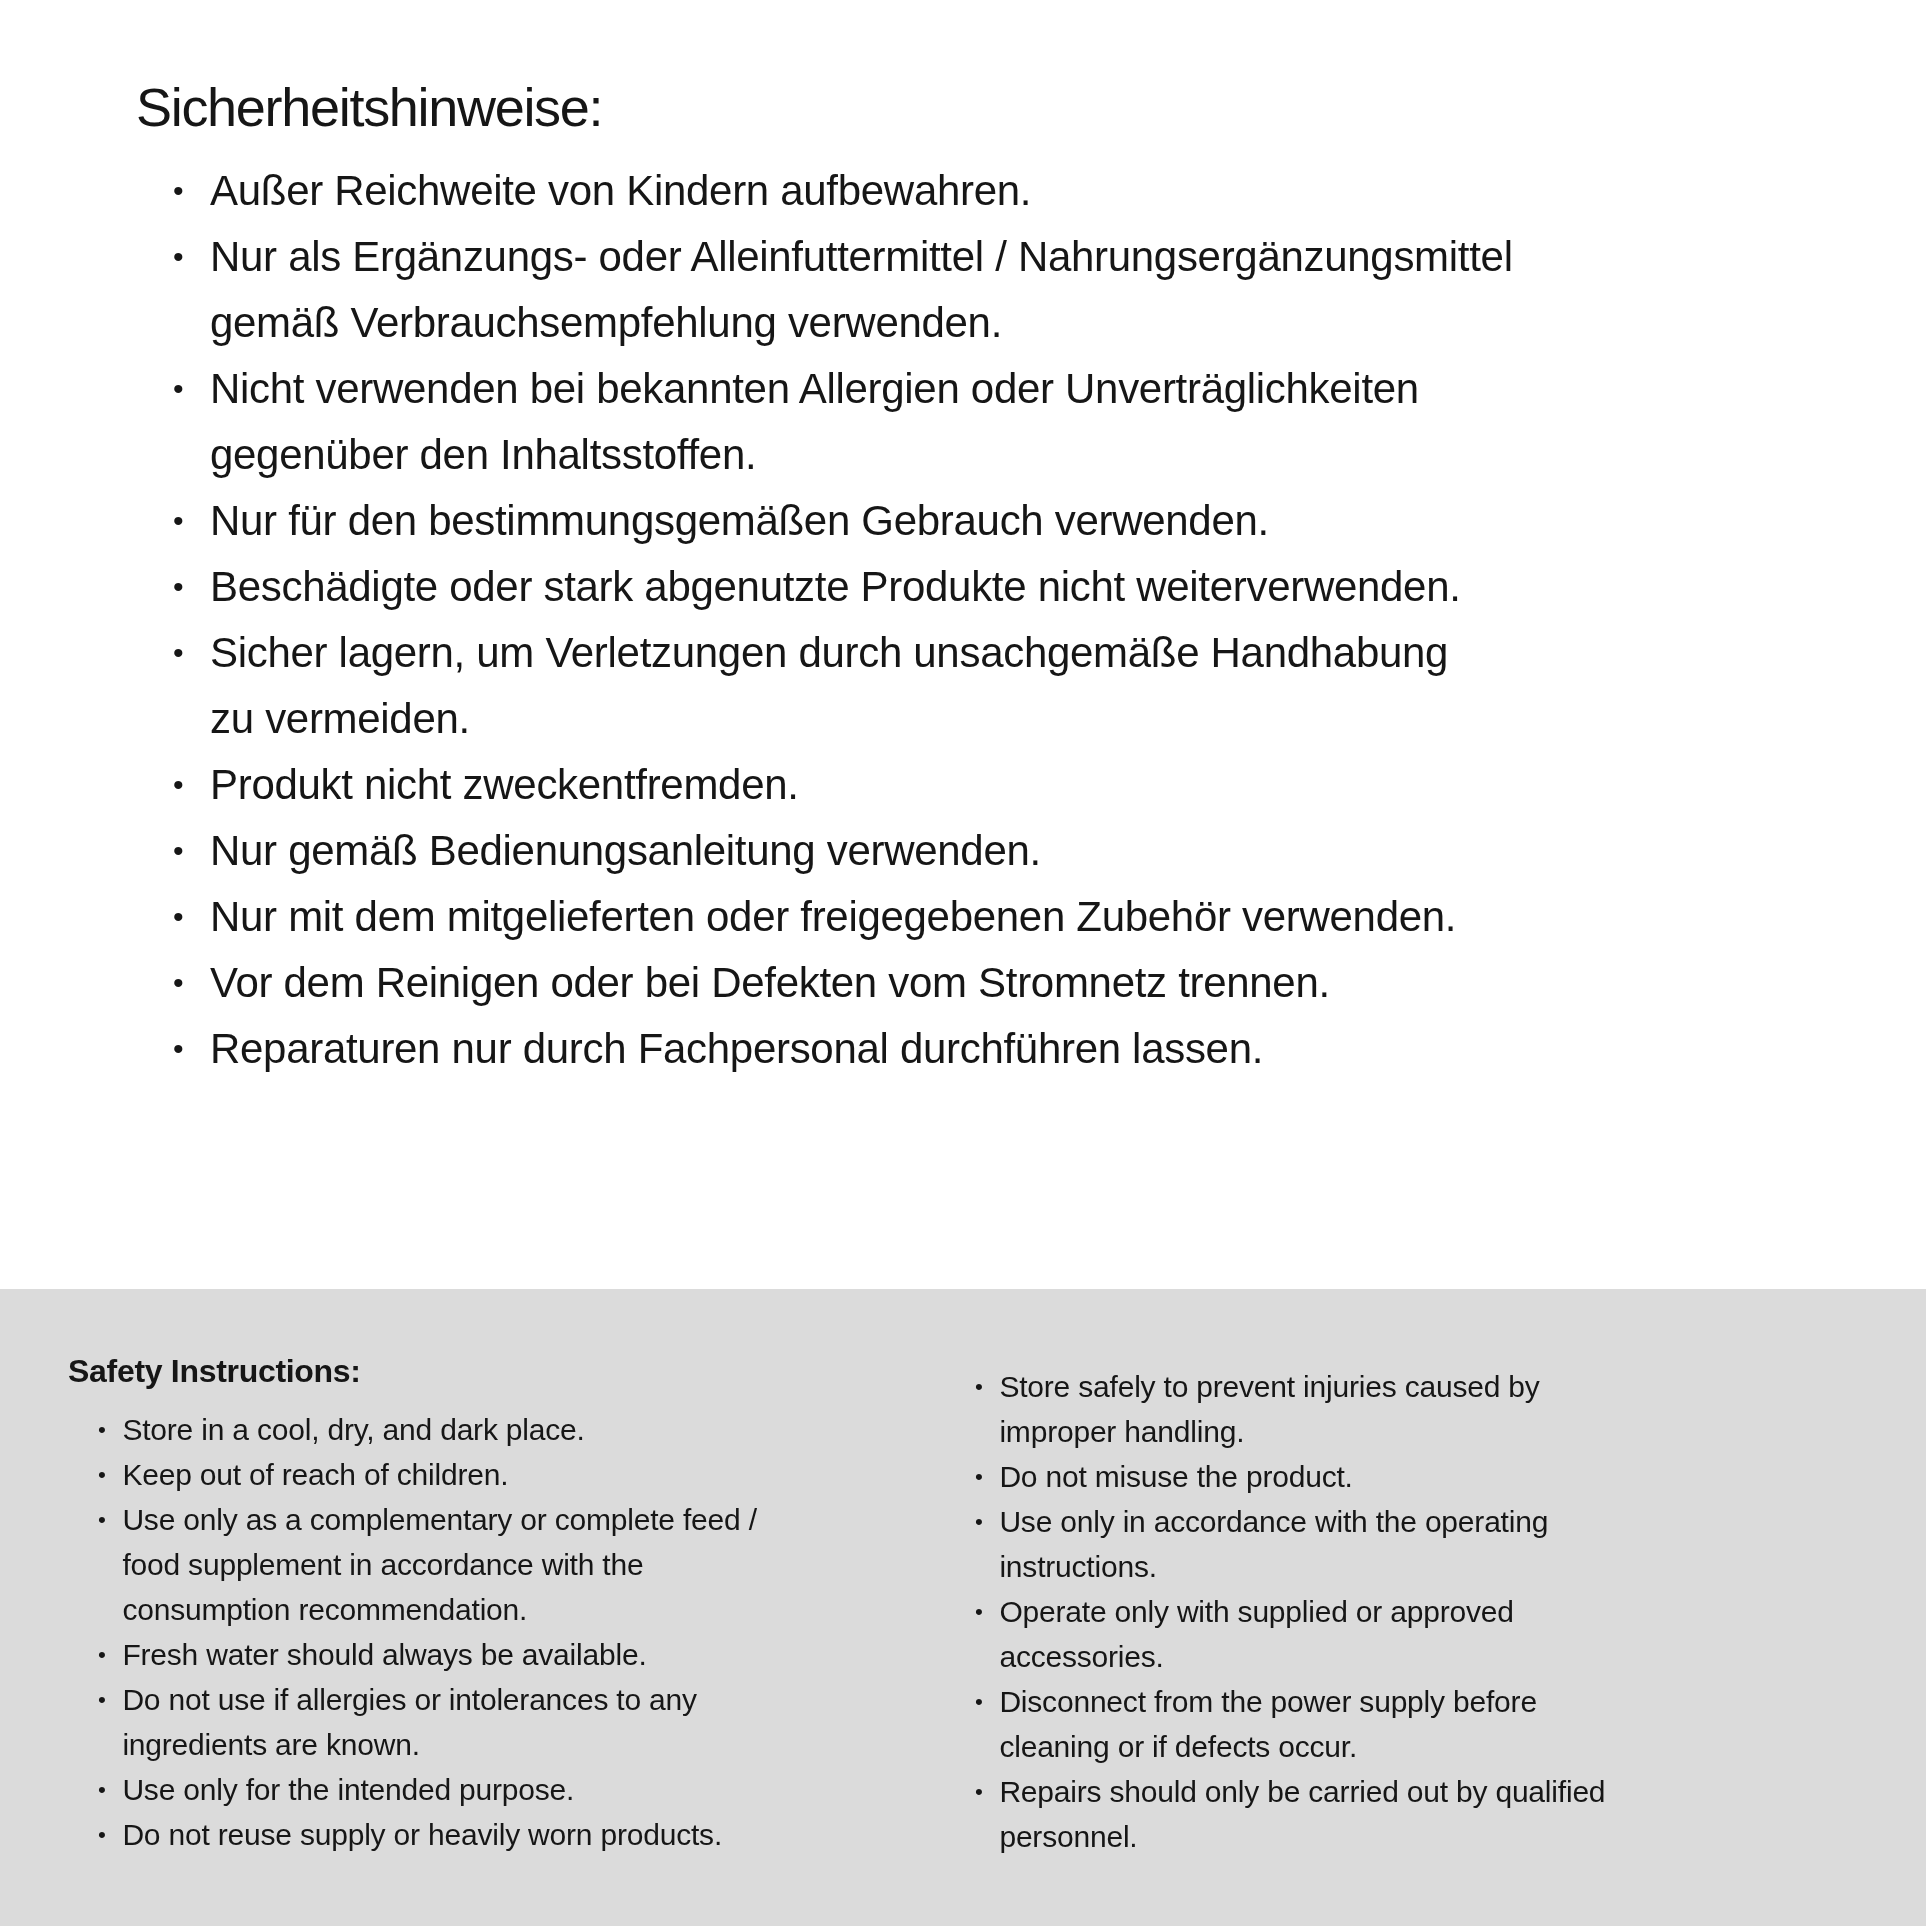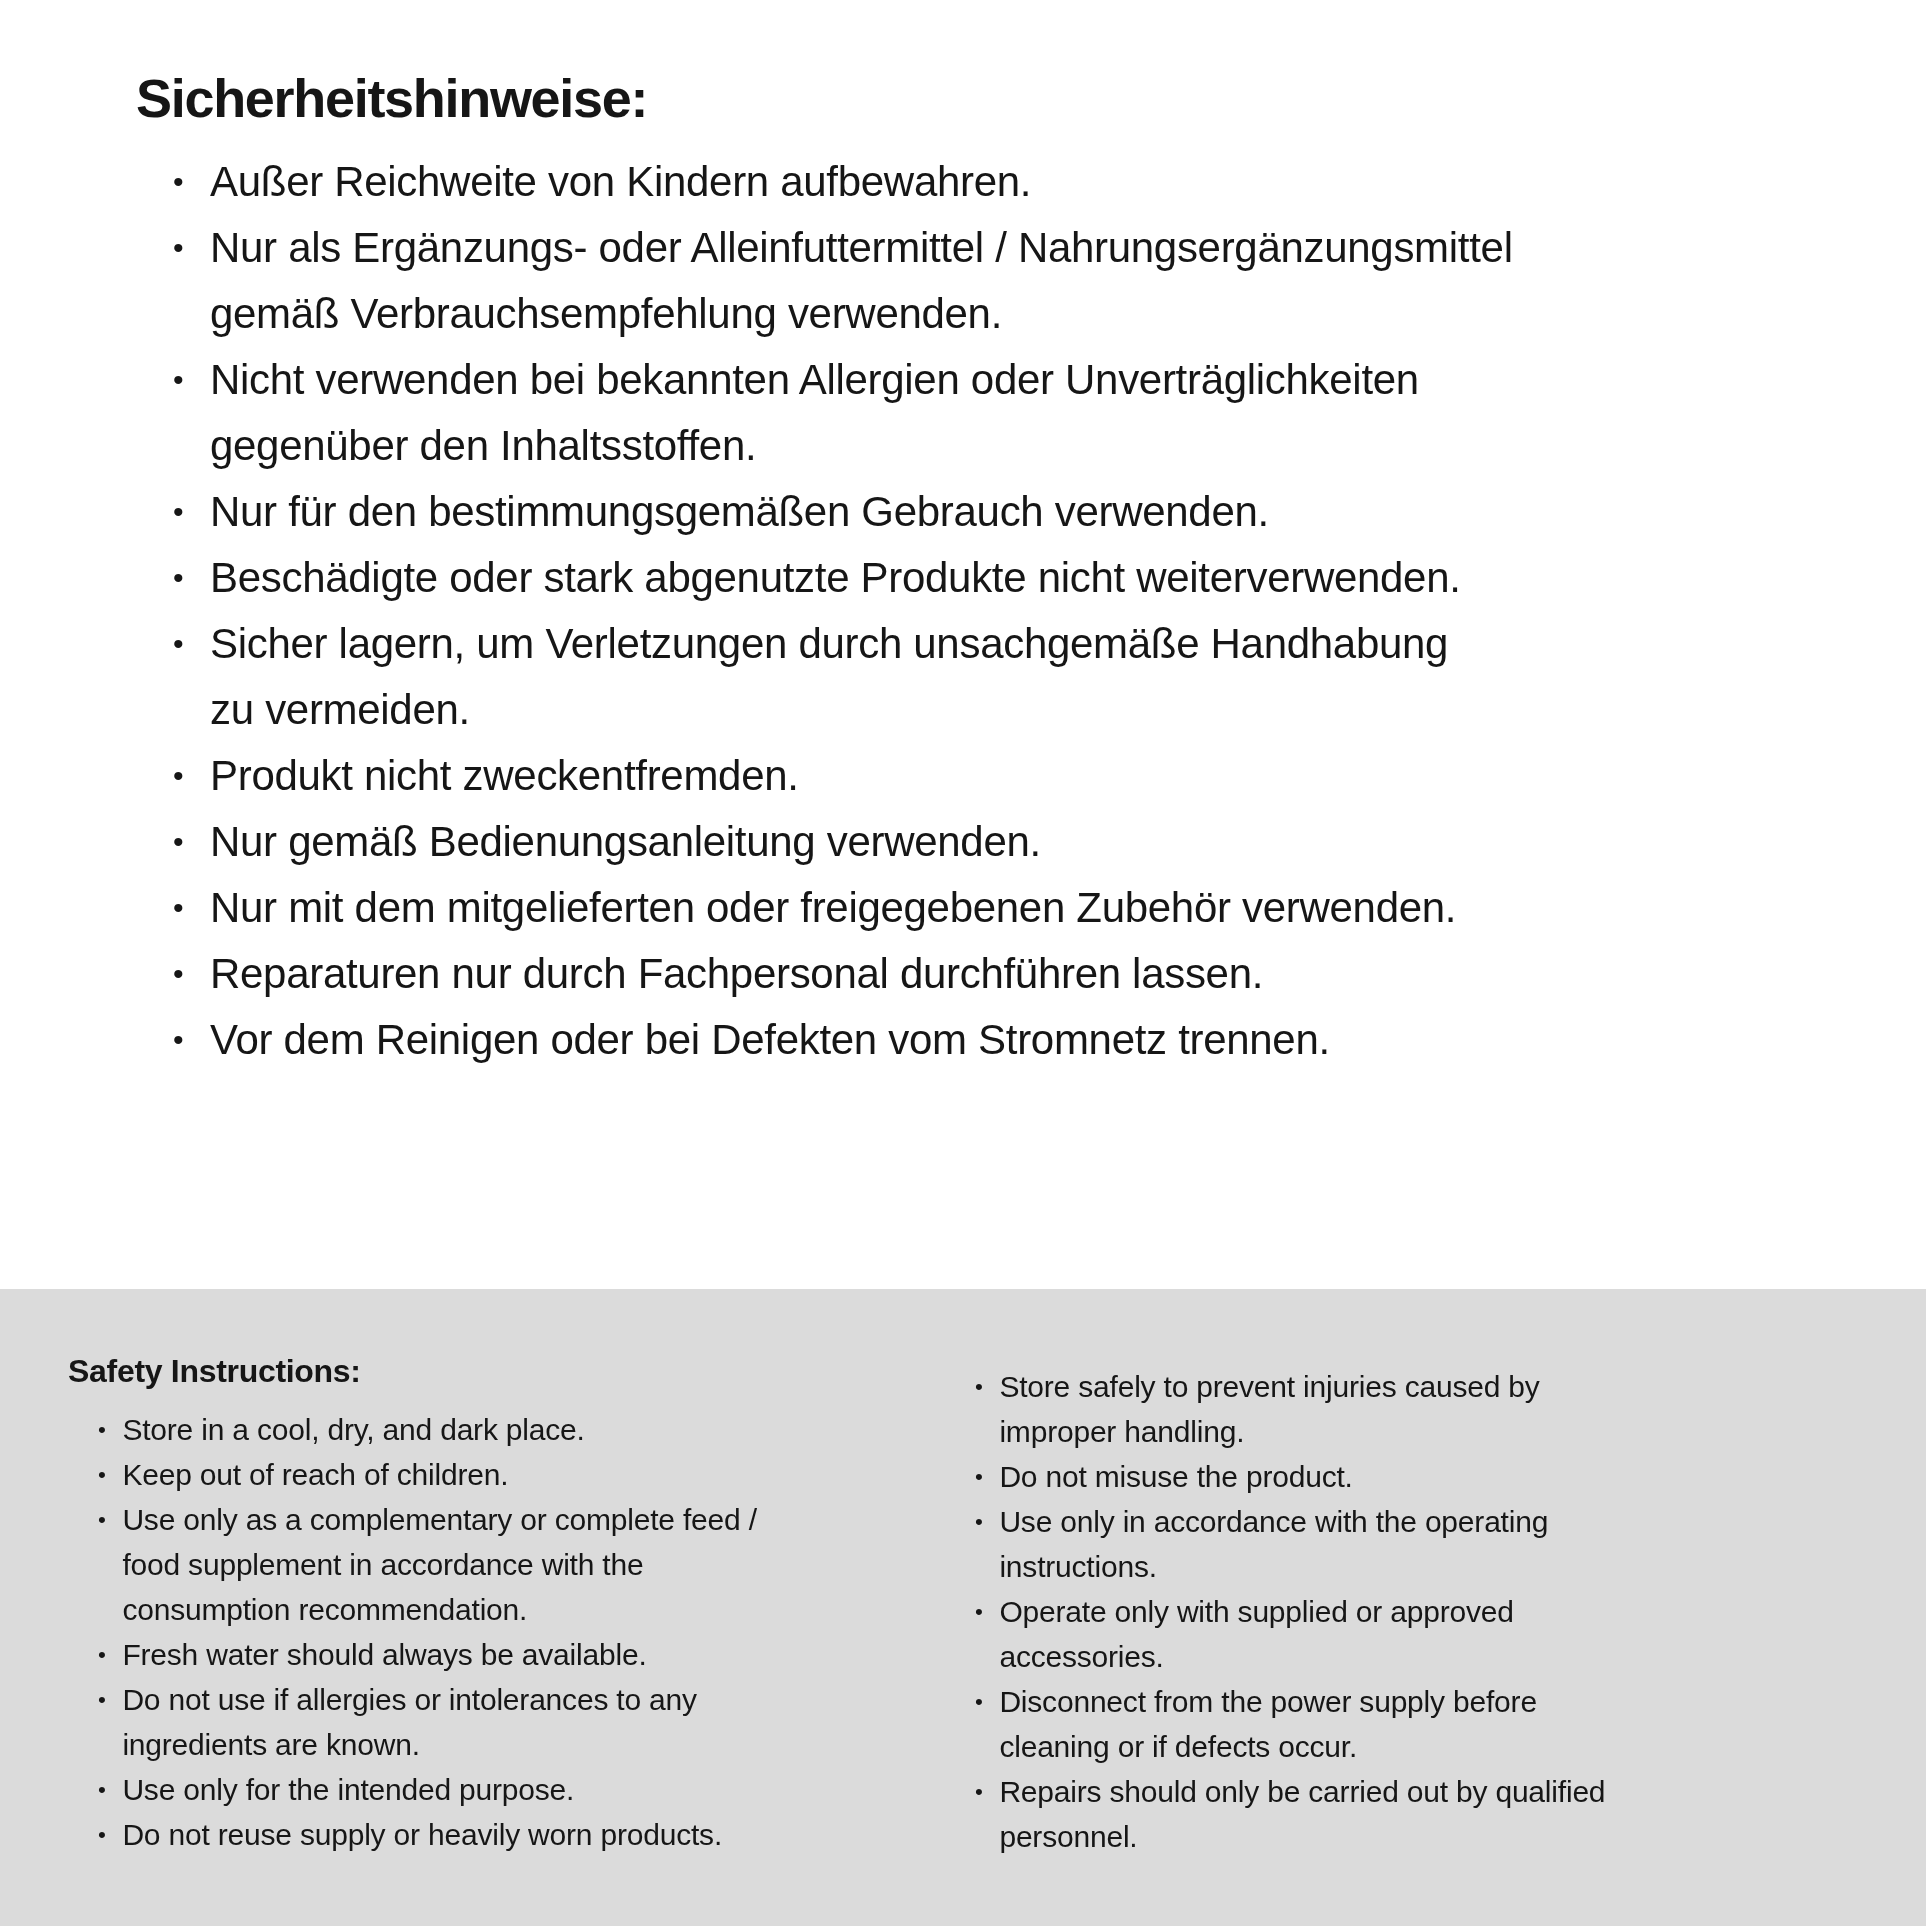--- a/index.html
+++ b/index.html
@@ -17,24 +17,24 @@
   }
   main{width:1926px;height:1926px;}
 
   
   .de-section{
     box-sizing:border-box;
     height:1289px;
     padding:58px 64px 0 136px;
   }
   .de-title{
-    margin:8px 0 19px 0;
+    margin:17px 0 19px 0;
     font-size:54px;
     line-height:64px;
-    font-weight:700;
+    font-weight:400;
     letter-spacing:-1.3px;
   }
   .de-list{list-style:none;margin:0;padding:0 0 0 37px;}
   .de-item{
     position:relative;
     padding-left:37px;
     font-size:42px;
     line-height:66px;
     letter-spacing:-0.3px;
     white-space:pre-line;
@@ -97,22 +97,22 @@
 gemäß Verbrauchsempfehlung verwenden.</li>
         <li class="de-item">Nicht verwenden bei bekannten Allergien oder Unverträglichkeiten
 gegenüber den Inhaltsstoffen.</li>
         <li class="de-item">Nur für den bestimmungsgemäßen Gebrauch verwenden.</li>
         <li class="de-item">Beschädigte oder stark abgenutzte Produkte nicht weiterverwenden.</li>
         <li class="de-item">Sicher lagern, um Verletzungen durch unsachgemäße Handhabung
 zu vermeiden.</li>
         <li class="de-item">Produkt nicht zweckentfremden.</li>
         <li class="de-item">Nur gemäß Bedienungsanleitung verwenden.</li>
         <li class="de-item">Nur mit dem mitgelieferten oder freigegebenen Zubehör verwenden.</li>
+        <li class="de-item">Vor dem Reinigen oder bei Defekten vom Stromnetz trennen.</li>
         <li class="de-item">Reparaturen nur durch Fachpersonal durchführen lassen.</li>
-        <li class="de-item">Vor dem Reinigen oder bei Defekten vom Stromnetz trennen.</li>
       </ul>
   </section>
 
   <section class="en-section">
     <div class="en-col en-col-left">
       <h2 class="en-title">Safety Instructions:</h2>
       <ul class="en-list">
 
       <li class="en-item">Store in a cool, dry, and dark place.</li>
           <li class="en-item">Keep out of reach of children.</li>

